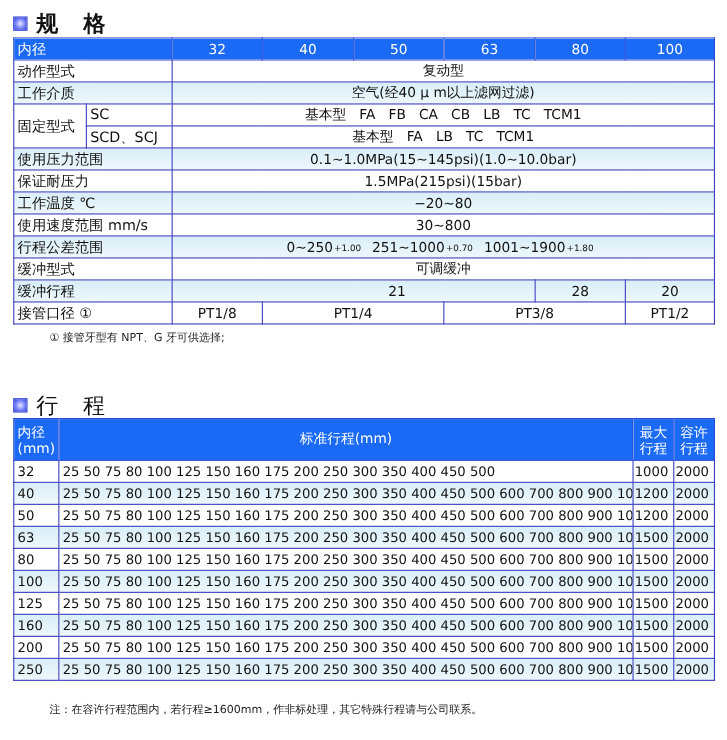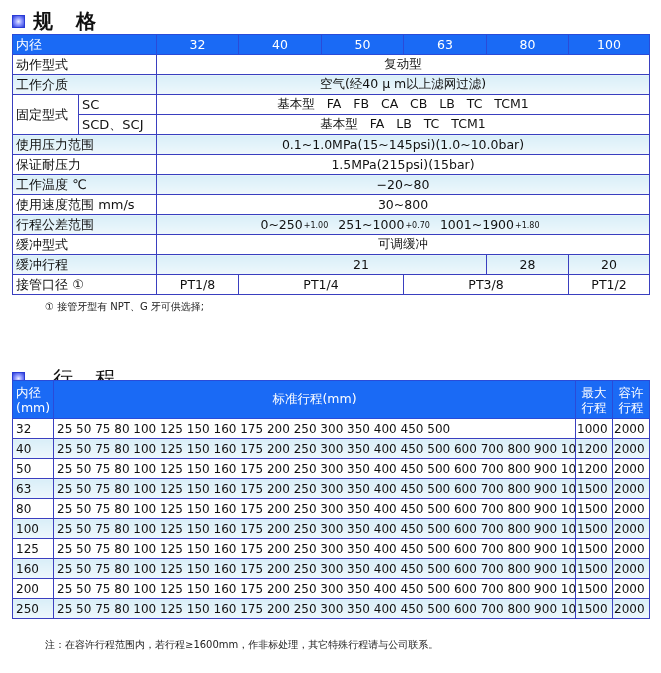--- a/index.html
+++ b/index.html
@@ -124,21 +124,21 @@
     <td class="c">PT1/8</td>
     <td colspan="2" class="c">PT1/4</td>
     <td colspan="2" class="c">PT3/8</td>
     <td class="c">PT1/2</td>
   </tr>
 </tbody>
   </table>
 
 <div class="note" style="top:300px;">① 接管牙型有 NPT、G 牙可供选择;</div>
 
-<div class="section-title" style="top:365px;gap:20px;">
+<div class="section-title" style="top:355px;">
   <span class="sq-icon"></span>
   <span class="title-text">行 程</span>
 </div>
 
 <table id="stroke">
   <colgroup>
     <col style="width:41px">
       <col style="width:522px">
       <col style="width:37px">
       <col style="width:37px">

